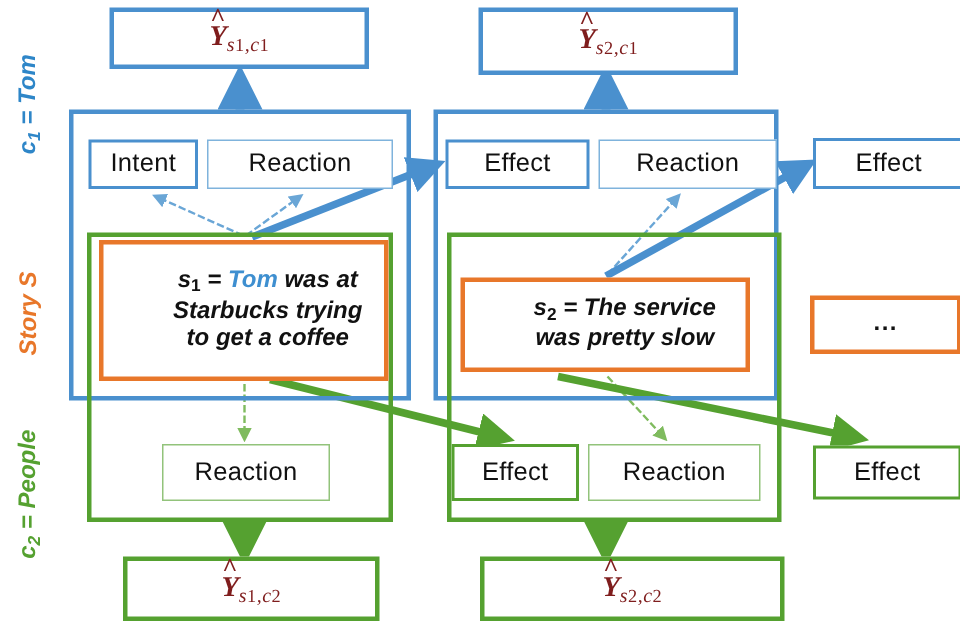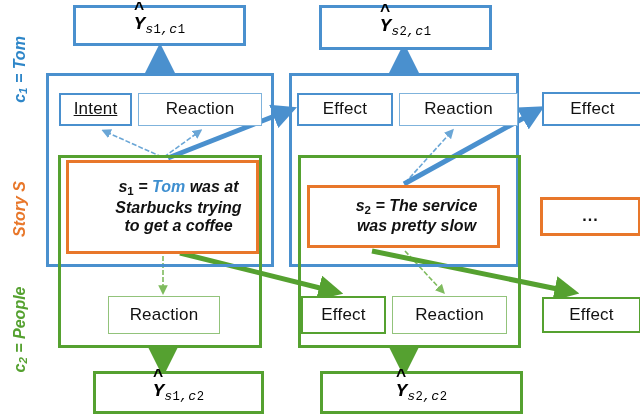--- a/index.html
+++ b/index.html
@@ -46,23 +46,23 @@
   .container-box { background: transparent; }
 
   .lbl {
     font-size: 17px;
     color: #111111;
     letter-spacing: .2px;
   }
 
   
   .yhat {
-    font-family: Liberation Mono, monospace;
+    font-family: Liberation Serif, serif;
     font-size: 19px;
-    color: #000000;
+    color: #7f1d1d;
     white-space: nowrap;
   }
   .yhat .hat { position: relative; font-style: italic; font-weight: 600; }
   .yhat .hat::before {
     content: "\005E";
     position: absolute;
     left: 50%;
     transform: translateX(-52%);
     top: -0.74em;
     font-size: 0.92em;
@@ -195,21 +195,21 @@
   </div>
   <div class="box blue-thick" style="left:319px; top:5px; width:173px; height:45px;">
     <span class="yhat">
       <span class="hat">Y</span><sub><span>s</span><span class="n">2</span>,<span>c</span><span class="n">1</span></sub>
     </span>
   </div>
 
   <div class="box container-box blue-thick" style="left:46px; top:73px; width:228px; height:194px;"></div>
   <div class="box container-box blue-thick" style="left:289px; top:73px; width:230px; height:194px;"></div>
 
-  <div class="box blue-mid lbl" style="left:59px; top:93px; width:73px; height:33px;text-decoration:underline;">Intent</div>
+  <div class="box blue-mid lbl" style="left:59px; top:93px; width:73px; height:33px;">Intent</div>
   <div class="box blue-thin lbl" style="left:138px; top:93px; width:124px; height:33px;">Reaction</div>
 
   <div class="box blue-mid lbl" style="left:297px; top:93px; width:96px; height:33px;">Effect</div>
   <div class="box blue-thin lbl" style="left:399px; top:93px; width:119px; height:33px;">Reaction</div>
 
   <div class="box blue-mid lbl" style="left:542px; top:92px; width:101px; height:34px;">Effect</div>
 
   <div class="box container-box green-thick" style="left:58px; top:155px; width:204px; height:193px;"></div>
   <div class="box container-box green-thick" style="left:298px; top:155px; width:223px; height:193px;"></div>
 
@@ -229,21 +229,21 @@
     <span class="dots">...</span>
   </div>
 
   <div class="box green-thin lbl" style="left:108px; top:296px; width:112px; height:38px;">Reaction</div>
 
   <div class="box green-mid lbl" style="left:301px; top:296px; width:85px; height:38px;">Effect</div>
   <div class="box green-thin lbl" style="left:392px; top:296px; width:115px; height:38px;">Reaction</div>
 
   <div class="box green-mid lbl" style="left:542px; top:297px; width:99px; height:36px;">Effect</div>
 
-  <div class="box green-thick" style="left:93px; top:371px; width:171px; height:43px;text-align:right;">
+  <div class="box green-thick" style="left:82px; top:371px; width:171px; height:43px;text-align:right;">
     <span class="yhat">
       <span class="hat">Y</span><sub><span>s</span><span class="n">1</span>,<span>c</span><span class="n">2</span></sub>
     </span>
   </div>
   <div class="box green-thick" style="left:320px; top:371px; width:203px; height:43px;">
     <span class="yhat">
       <span class="hat">Y</span><sub><span>s</span><span class="n">2</span>,<span>c</span><span class="n">2</span></sub>
     </span>
   </div>
 

